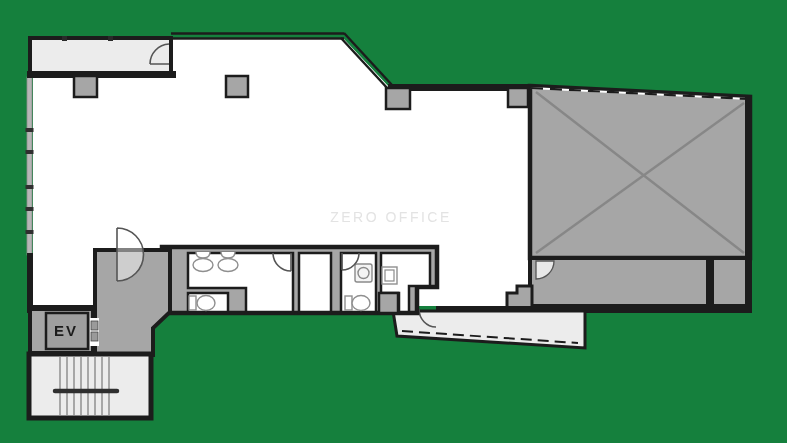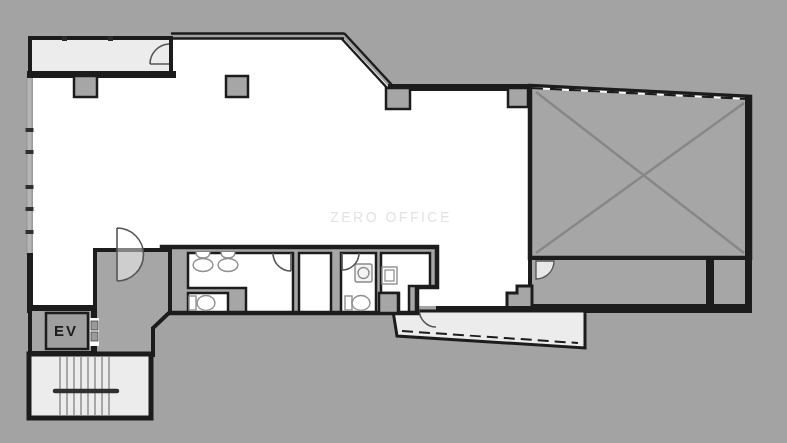--- a/index.html
+++ b/index.html
@@ -1,16 +1,16 @@
 <!DOCTYPE html>
 <html><head>
 <meta charset="utf-8">
 <style>
   html,body{margin:0;padding:0;background:#ffffff;}
-  .stage{position:relative;width:787px;height:443px;background:#a3a3a3;overflow:hidden;
+  .stage{position:relative;width:787px;height:443px;background:#15803d;overflow:hidden;
          font-family:"Liberation Sans", sans-serif;}
   svg{display:block;}
   .wallfill{fill:#1c1c1c;}
   .gray{fill:#a6a6a6;stroke:#1c1c1c;}
   .graydark{fill:#9f9f9f;stroke:#1c1c1c;}
   .light{fill:#ececec;stroke:#1c1c1c;}
   .whiteroom{fill:#ffffff;stroke:#1c1c1c;}
   .door{stroke:#555555;fill:none;}
   .fixture{stroke:#8f8f8f;fill:#ffffff;}
   .tread{stroke:#8a8a8a;}

